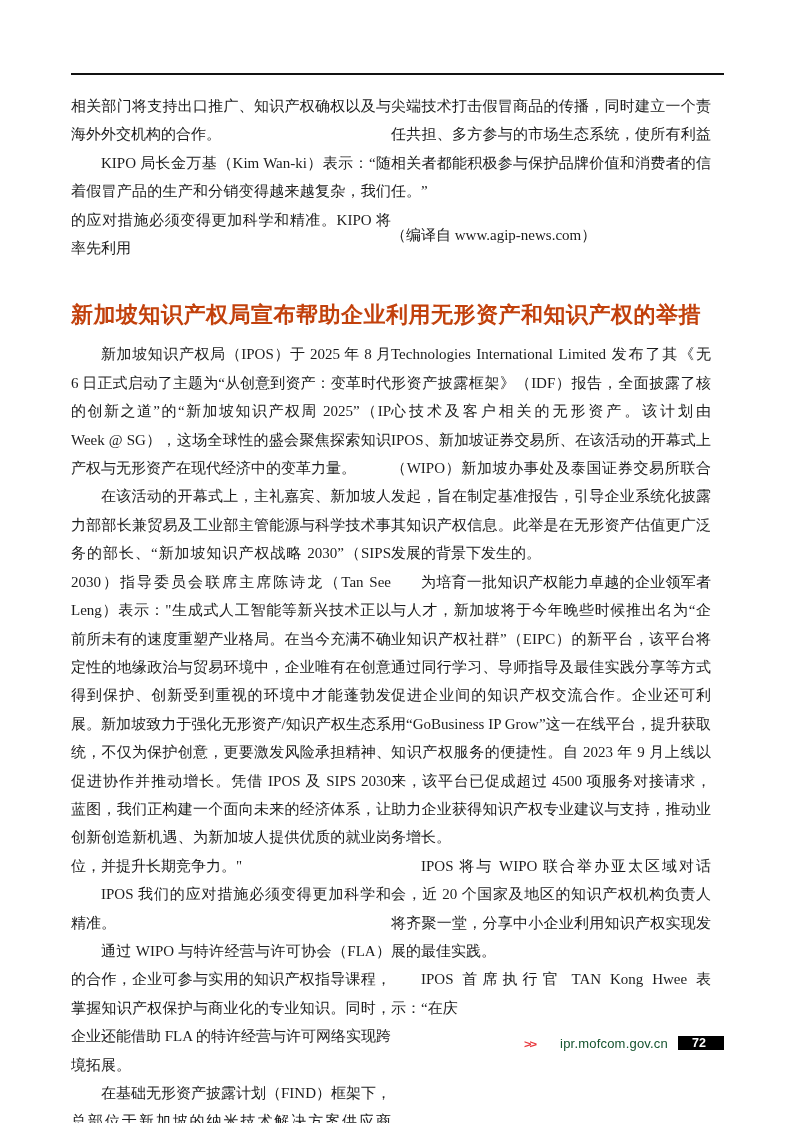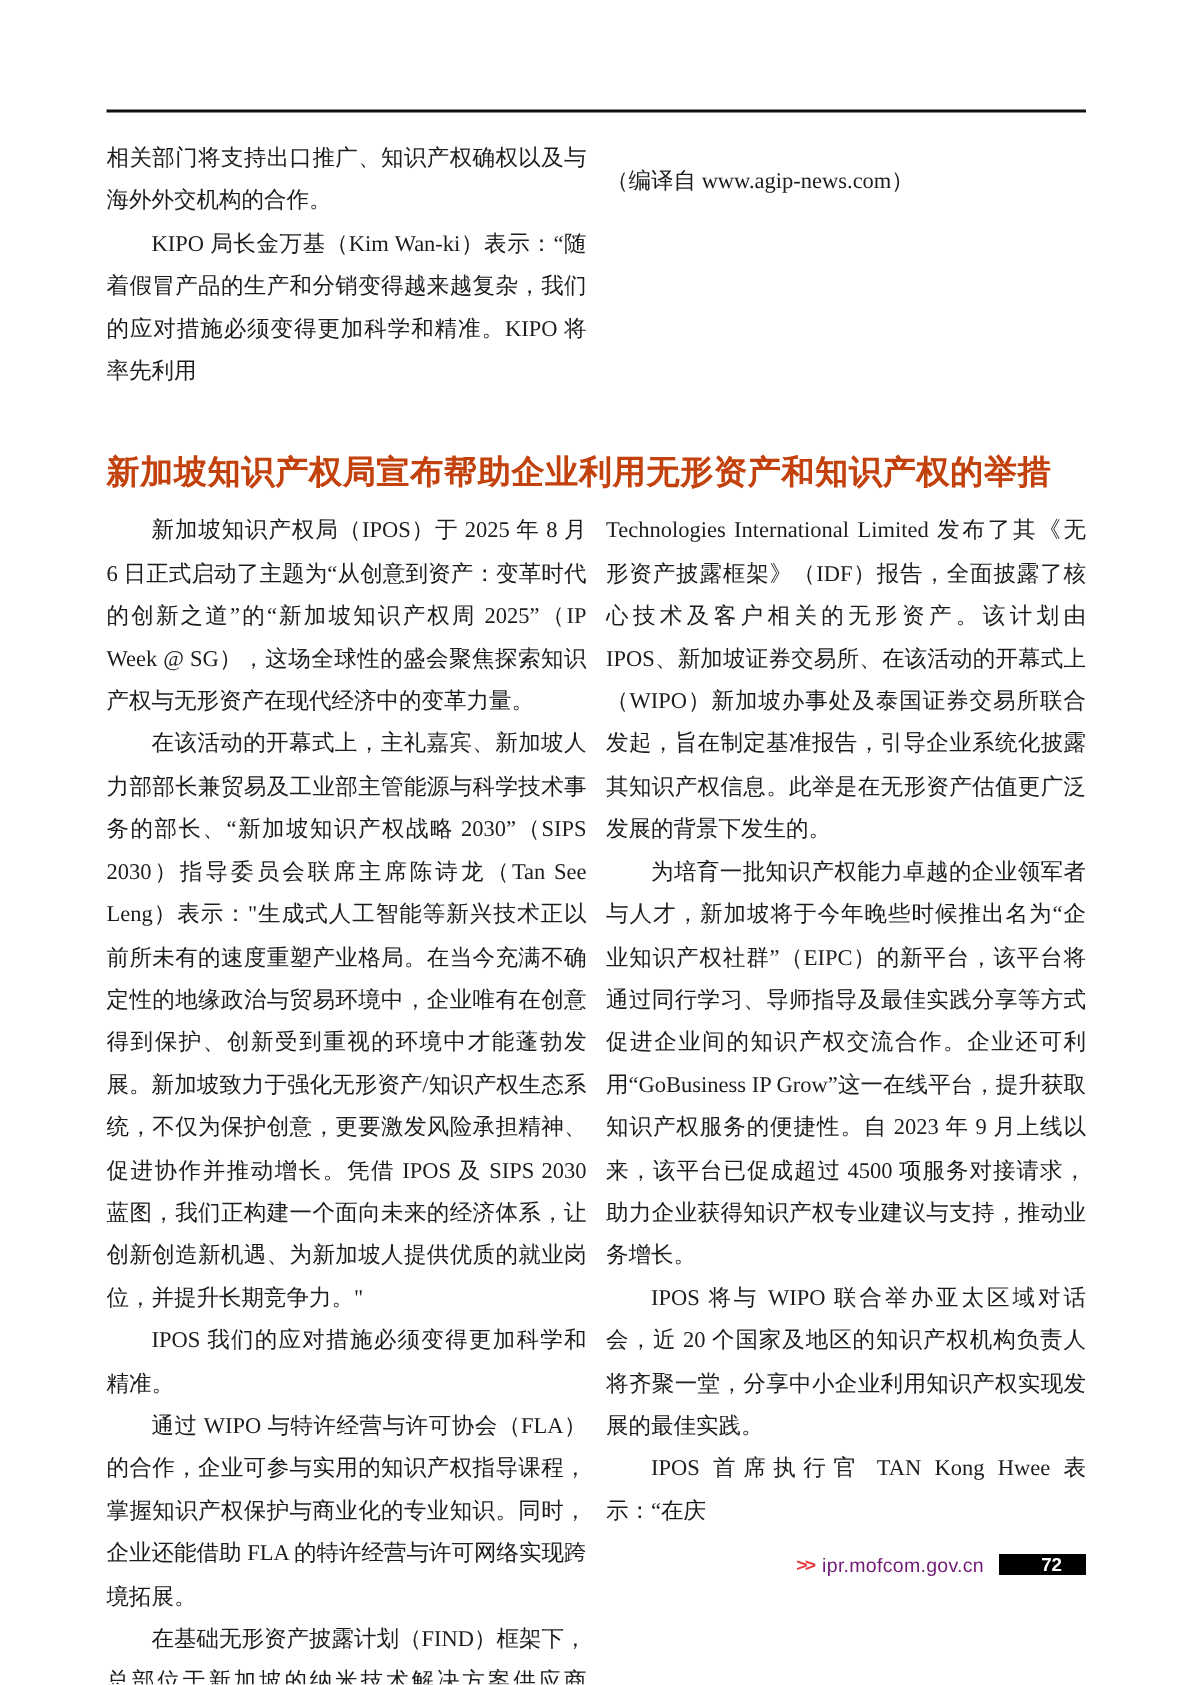--- a/index.html
+++ b/index.html
@@ -19,21 +19,20 @@
     top: 0;
     width: 653px;
   }
   .top-rule {
     margin-top: 73px;
     height: 2px;
     background: #111111;
   }
   .cols {
     display: flex;
-    gap: 13px;
     margin-top: 17px;
   }
   .col {
     width: 320px;
     font-size: 15px;
     line-height: 28.4px;
     text-align: justify;
   }
   .para { text-align: justify; }
   .para.indent { text-indent: 2em; }
@@ -67,43 +66,46 @@
     font-weight: bold;
     letter-spacing: -2px;
     margin-right: 6px;
     font-size: 13px;
     transform: scaleY(0.9);
   }
   .domain { letter-spacing: 0.2px; }
   .pagebox {
     color: #ffffff;
     font-weight: bold;
-    width: 58px;
+    width: 46px;
     height: 14px;
     line-height: 14px;
-    text-align: right;
-    padding-right: 16px;
+    text-align: center;
+    padding-right: 4px;
     margin-left: 10px;
     font-size: 12.5px;
   }
 </style>
 </head>
 <body>
 
 <div class="page">
   <div class="content">
 
     <div class="top-rule" style="background: rgb(17, 17, 17);"></div>
 
     <div class="cols">
       <div class="col">
           <div class="para">相关部门将支持出口推广、知识产权确权以及与海外外交机构的合作。</div>
           <div class="para indent">KIPO 局长金万基（Kim Wan-ki）表示：“随着假冒产品的生产和分销变得越来越复杂，我们的应对措施必须变得更加科学和精准。KIPO 将率先利用</div>
         </div>
       <div class="col">
+        <div>
+            <div class="para">尖端技术打击假冒商品的传播，同时建立一个责任共担、多方参与的市场生态系统，使所有利益相关者都能积极参与保护品牌价值和消费者的信任。”</div>
+          </div>
         <div class="attribution">（编译自 www.agip-news.com）</div>
       </div>
     </div>
 
     <h1 class="headline">新加坡知识产权局宣布帮助企业利用无形资产和知识产权的举措</h1>
 
     <div class="cols main-cols">
       <div class="col">
           <div class="para indent">新加坡知识产权局（IPOS）于 2025 年 8 月 6 日正式启动了主题为“从创意到资产：变革时代的创新之道”的“新加坡知识产权周 2025”（IP Week @ SG），这场全球性的盛会聚焦探索知识产权与无形资产在现代经济中的变革力量。</div>
           <div class="para indent">在该活动的开幕式上，主礼嘉宾、新加坡人力部部长兼贸易及工业部主管能源与科学技术事务的部长、“新加坡知识产权战略 2030”（SIPS 2030）指导委员会联席主席陈诗龙（Tan See Leng）表示："生成式人工智能等新兴技术正以前所未有的速度重塑产业格局。在当今充满不确定性的地缘政治与贸易环境中，企业唯有在创意得到保护、创新受到重视的环境中才能蓬勃发展。新加坡致力于强化无形资产/知识产权生态系统，不仅为保护创意，更要激发风险承担精神、促进协作并推动增长。凭借 IPOS 及 SIPS 2030 蓝图，我们正构建一个面向未来的经济体系，让创新创造新机遇、为新加坡人提供优质的就业岗位，并提升长期竞争力。"</div>
@@ -116,16 +118,16 @@
           <div class="para indent">为培育一批知识产权能力卓越的企业领军者与人才，新加坡将于今年晚些时候推出名为“企业知识产权社群”（EIPC）的新平台，该平台将通过同行学习、导师指导及最佳实践分享等方式促进企业间的知识产权交流合作。企业还可利用“GoBusiness IP Grow”这一在线平台，提升获取知识产权服务的便捷性。自 2023 年 9 月上线以来，该平台已促成超过 4500 项服务对接请求，助力企业获得知识产权专业建议与支持，推动业务增长。</div>
           <div class="para indent">IPOS 将与 WIPO 联合举办亚太区域对话会，近 20 个国家及地区的知识产权机构负责人将齐聚一堂，分享中小企业利用知识产权实现发展的最佳实践。</div>
           <div class="para indent">IPOS 首席执行官 TAN Kong Hwee 表示：“在庆</div>
         </div>
     </div>
 
   </div>
 
   <div class="footer">
     <span class="chevrons" style="color: rgb(232, 56, 61);">&gt;&gt;</span>
-    <span class="domain" style="color: #701a75;">ipr.mofcom.gov.cn</span>
+    <span class="domain" style="color: #14532d; margin-left: 19px;">ipr.mofcom.gov.cn</span>
     <span class="pagebox" style="background: rgb(0, 0, 0);">72</span>
   </div>
 </div>
 
 </body></html>

